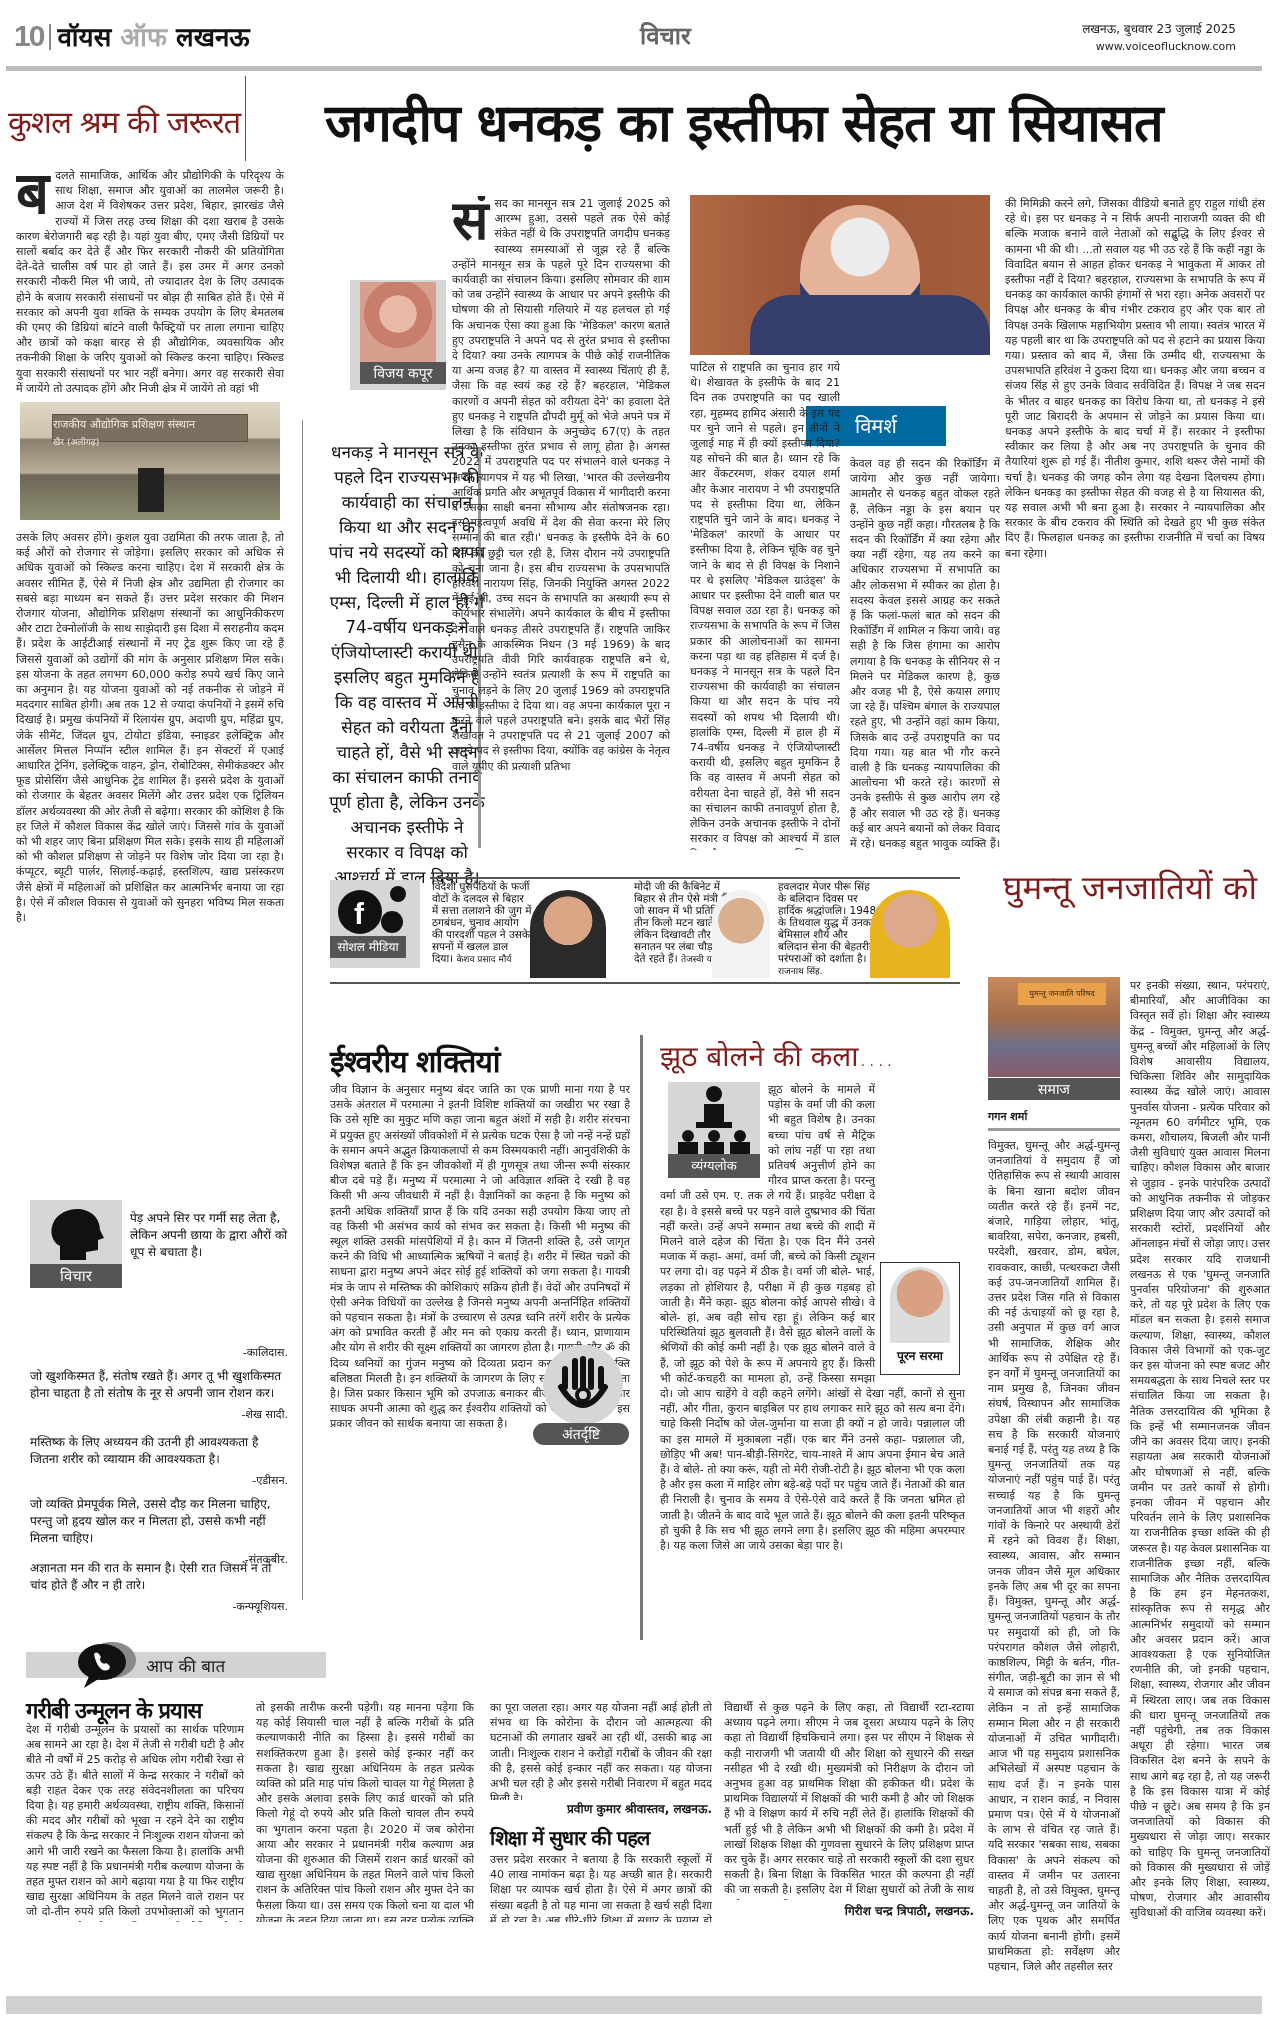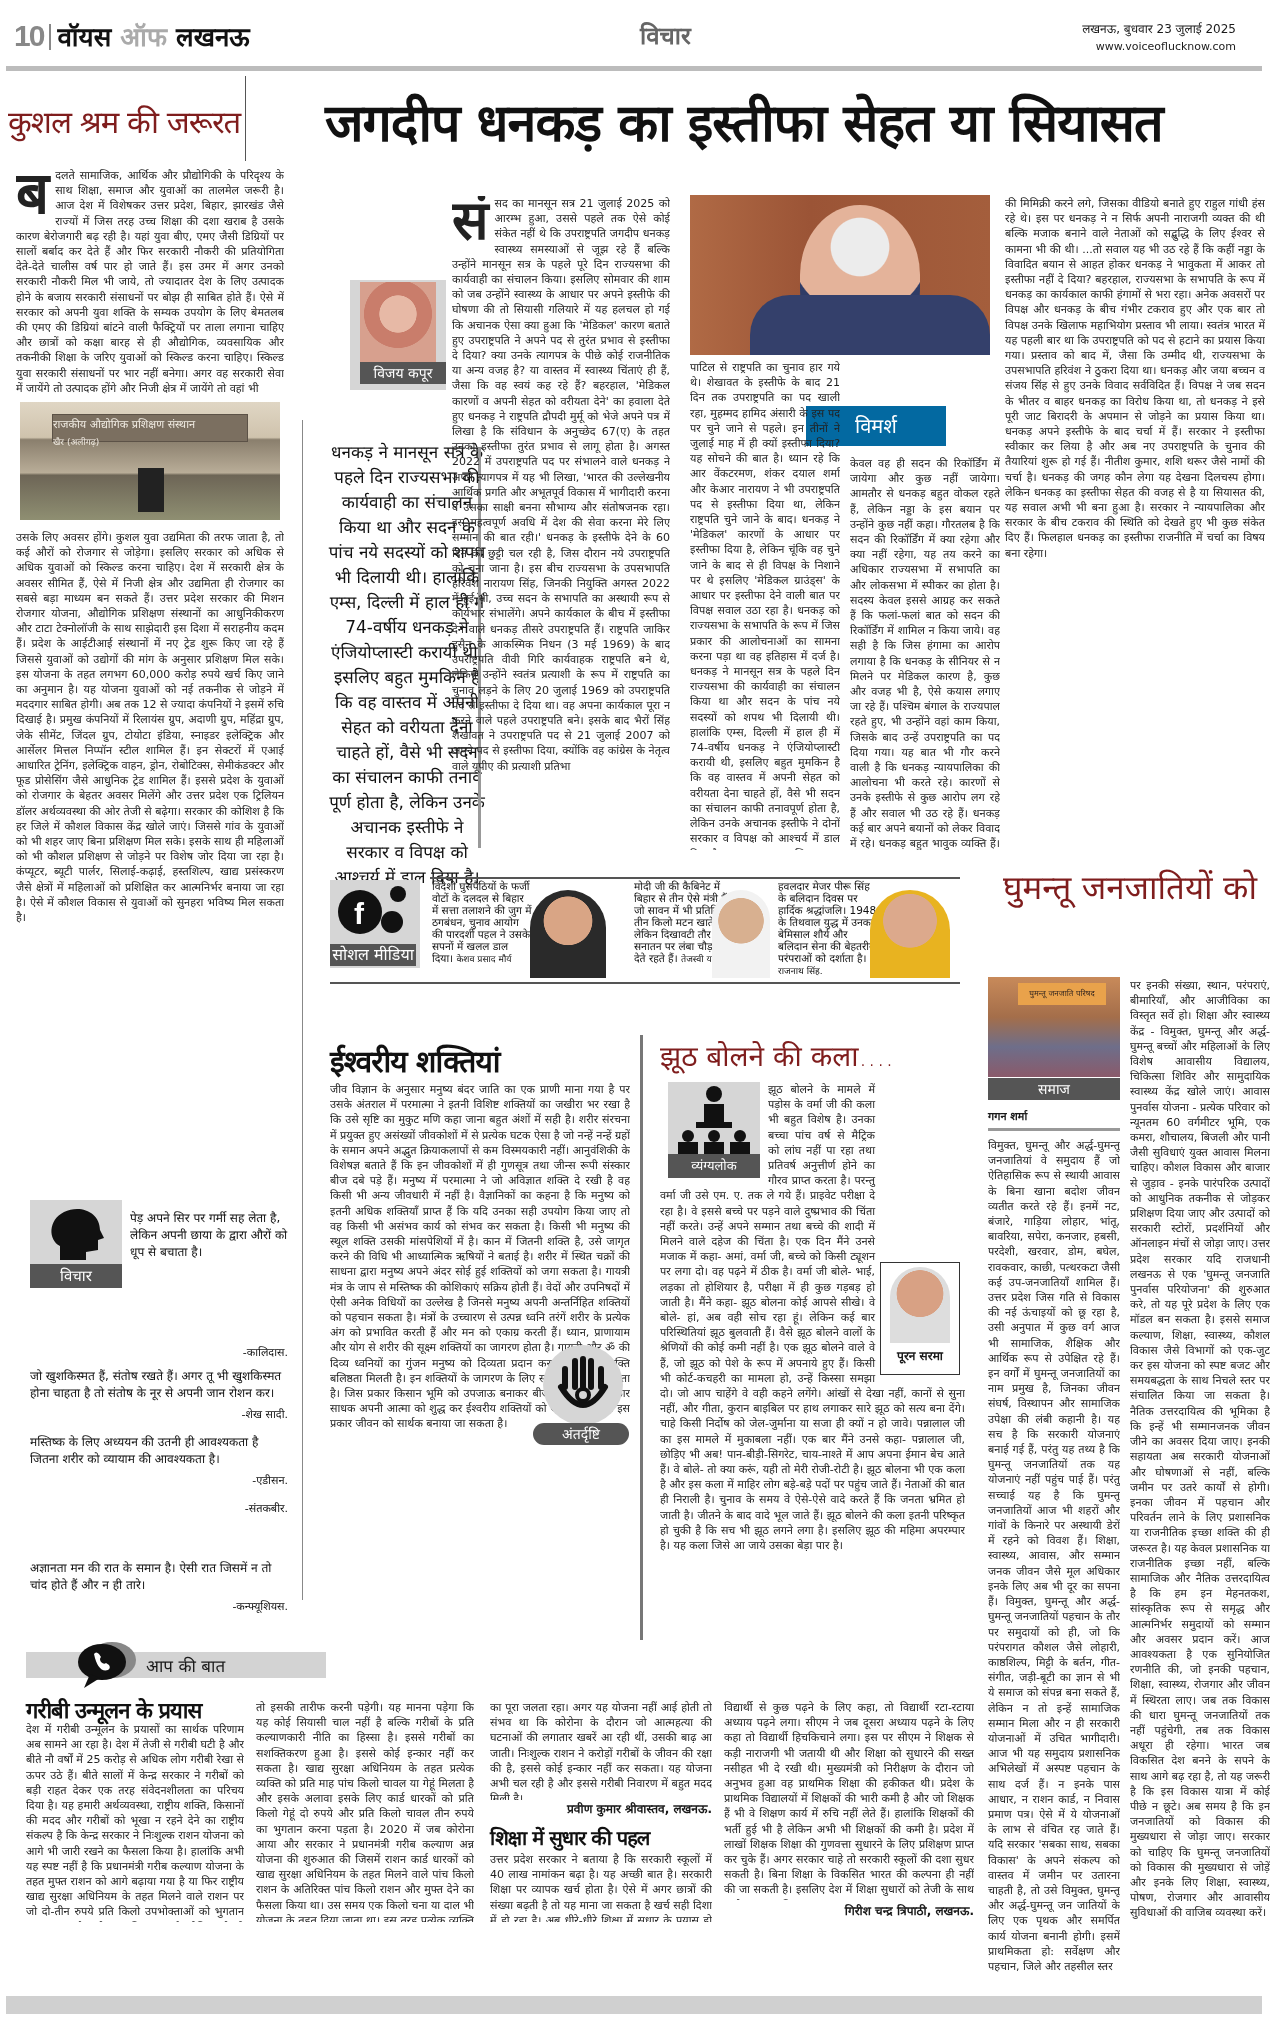--- a/index.html
+++ b/index.html
@@ -66,20 +66,21 @@
 <div class="abs quote attr" style="left:30px;top:1340px;width:258px">-कालिदास.</div>
 <div class="abs quote" style="left:30px;top:1368px;width:258px">
   <div>जो खुशकिस्मत हैं, संतोष रखते हैं। अगर तू भी खुशकिस्मत होना चाहता है तो संतोष के नूर से अपनी जान रोशन कर।</div>
   <div class="attr">-शेख सादी.</div>
 </div>
 <div class="abs quote" style="left:30px;top:1434px;width:258px">
   <div>मस्तिष्क के लिए अध्ययन की उतनी ही आवश्यकता है जितना शरीर को व्यायाम की आवश्यकता है।</div>
   <div class="attr">-एडीसन.</div>
 </div>
 <div class="abs quote" style="left:30px;top:1496px;width:258px">
+  <div>जो व्यक्ति प्रेमपूर्वक मिले, उससे दौड़ कर मिलना चाहिए, परन्तु जो हृदय खोल कर न मिलता हो, उससे कभी नहीं मिलना चाहिए।</div>
   <div class="attr">-संतकबीर.</div>
 </div>
 <div class="abs quote" style="left:30px;top:1560px;width:258px">
   <div>अज्ञानता मन की रात के समान है। ऐसी रात जिसमें न तो चांद होते हैं और न ही तारे।</div>
   <div class="attr">-कन्फ्यूशियस.</div>
 </div>
 
 <div class="abs h-bold" style="left:325px;top:92px;font-size:52px;line-height:62px;white-space:nowrap">जगदीप धनकड़ का इस्तीफा सेहत या सियासत</div>
 
 <div class="abs" style="left:350px;top:280px;width:96px;height:110px;background:#d6d6d6">
@@ -105,21 +106,21 @@
 <div class="abs col" style="left:850px;top:360px;width:150px;height:490px;padding-top:96px">केवल वह ही सदन की रिकॉर्डिंग में जायेगा और कुछ नहीं जायेगा। आमतौर से धनकड़ बहुत वोकल रहते हैं, लेकिन नड्डा के इस बयान पर उन्होंने कुछ नहीं कहा। गौरतलब है कि सदन की रिकॉर्डिंग में क्या रहेगा और क्या नहीं रहेगा, यह तय करने का अधिकार राज्यसभा में सभापति का और लोकसभा में स्पीकर का होता है। सदस्य केवल इससे आग्रह कर सकते हैं कि फलां-फलां बात को सदन की रिकॉर्डिंग में शामिल न किया जाये। वह सही है कि जिस हंगामा का आरोप लगाया है कि धनकड़ के सीनियर से न मिलने पर मेडिकल कारण है, कुछ और वजह भी है, ऐसे कयास लगाए जा रहे हैं। पश्चिम बंगाल के राज्यपाल रहते हुए, भी उन्होंने वहां काम किया, जिसके बाद उन्हें उपराष्ट्रपति का पद दिया गया। यह बात भी गौर करने वाली है कि धनकड़ न्यायपालिका की आलोचना भी करते रहे। कारणों से उनके इस्तीफे से कुछ आरोप लग रहे हैं और सवाल भी उठ रहे हैं। धनकड़ कई बार अपने बयानों को लेकर विवाद में रहे। धनकड़ बहुत भावुक व्यक्ति हैं। हाल ही में जब संसद परिसर में एक विपक्षी सांसद उनकी</div>
 <div class="abs col" style="left:1005px;top:196px;width:260px;height:650px">की मिमिक्री करने लगे, जिसका वीडियो बनाते हुए राहुल गांधी हंस रहे थे। इस पर धनकड़ ने न सिर्फ अपनी नाराजगी व्यक्त की थी बल्कि मजाक बनाने वाले नेताओं को सद्बुद्धि के लिए ईश्वर से कामना भी की थी। ...तो सवाल यह भी उठ रहे हैं कि कहीं नड्डा के विवादित बयान से आहत होकर धनकड़ ने भावुकता में आकर तो इस्तीफा नहीं दे दिया? बहरहाल, राज्यसभा के सभापति के रूप में धनकड़ का कार्यकाल काफी हंगामों से भरा रहा। अनेक अवसरों पर विपक्ष और धनकड़ के बीच गंभीर टकराव हुए और एक बार तो विपक्ष उनके खिलाफ महाभियोग प्रस्ताव भी लाया। स्वतंत्र भारत में यह पहली बार था कि उपराष्ट्रपति को पद से हटाने का प्रयास किया गया। प्रस्ताव को बाद में, जैसा कि उम्मीद थी, राज्यसभा के उपसभापति हरिवंश ने ठुकरा दिया था। धनकड़ और जया बच्चन व संजय सिंह से हुए उनके विवाद सर्वविदित हैं। विपक्ष ने जब सदन के भीतर व बाहर धनकड़ का विरोध किया था, तो धनकड़ ने इसे पूरी जाट बिरादरी के अपमान से जोड़ने का प्रयास किया था। धनकड़ अपने इस्तीफे के बाद चर्चा में हैं। सरकार ने इस्तीफा स्वीकार कर लिया है और अब नए उपराष्ट्रपति के चुनाव की तैयारियां शुरू हो गई हैं। नीतीश कुमार, शशि थरूर जैसे नामों की चर्चा है। धनकड़ की जगह कौन लेगा यह देखना दिलचस्प होगा। लेकिन धनकड़ का इस्तीफा सेहत की वजह से है या सियासत की, यह सवाल अभी भी बना हुआ है। सरकार ने न्यायपालिका और सरकार के बीच टकराव की स्थिति को देखते हुए भी कुछ संकेत दिए हैं। फिलहाल धनकड़ का इस्तीफा राजनीति में चर्चा का विषय बना रहेगा।</div>
 
 <div class="abs" style="left:330px;top:880px;width:90px;height:88px;background:#d6d6d6">
   <svg width="90" height="64" viewBox="0 0 90 64">
     <circle cx="30" cy="32" r="22" fill="#111"></circle>
       <text x="24" y="44" font-size="30" fill="#fff" font-family="Liberation Sans, sans-serif" font-weight="bold">f</text>
     <circle cx="62" cy="42" r="11" fill="#111"></circle>
     <circle cx="68" cy="14" r="8" fill="#111"></circle>
   </svg>
-  <div class="label-box" style="left:0;top:64px;width:86px;height:22px;line-height:22px;font-size:16px">सोशल मीडिया</div>
+  <div class="label-box" style="left:0;top:56px;width:76px;height:22px;line-height:22px;font-size:12px">सोशल मीडिया</div>
 </div>
 <div class="abs" style="left:430px;top:877px;width:530px;height:2px;background:#555"></div>
 <div class="abs sm" style="left:432px;top:880px;width:100px"><span>विदेशी घुसपैठियों के फर्जी वोटों के दलदल से बिहार में सत्ता तलाशने की जुग में ठगबंधन, चुनाव आयोग की पारदर्शी पहल ने उसके सपनों में खलल डाल दिया।</span> <span style="font-size:9px">केशव प्रसाद मौर्य</span></div>
 <div class="abs" style="left:530px;top:890px;width:76px;height:88px;border-radius:40px 40px 0 0;background:radial-gradient(circle at 50% 35%,#d9a585 0 35%,#2a2a2a 36%)"></div>
 <div class="abs sm" style="left:634px;top:880px;width:100px"><span>मोदी जी की कैबिनेट में बिहार से तीन ऐसे मंत्री हैं जो सावन में भी प्रतिदिन तीन किलो मटन खाते हैं, लेकिन दिखावटी तौर सनातन पर लंबा चौड़ा ज्ञान देते रहते हैं।</span> <span style="font-size:9px">तेजस्वी यादव.</span></div>
 <div class="abs" style="left:712px;top:890px;width:58px;height:88px;border-radius:30px 30px 0 0;background:radial-gradient(circle at 50% 35%,#d8b090 0 35%,#f2f2f2 36%)"></div>
 <div class="abs sm" style="left:778px;top:880px;width:100px"><span>हवलदार मेजर पीरू सिंह के बलिदान दिवस पर हार्दिक श्रद्धांजलि। 1948 के तिथवाल युद्ध में उनका बेमिसाल शौर्य और बलिदान सेना की बेहतरीन परंपराओं को दर्शाता है।</span> <span style="font-size:9px">राजनाथ सिंह.</span></div>
 <div class="abs" style="left:870px;top:890px;width:80px;height:88px;border-radius:40px 40px 0 0;background:radial-gradient(circle at 50% 35%,#dca98c 0 38%,#e8b320 39%)"></div>
 <div class="abs" style="left:330px;top:982px;width:630px;height:2px;background:#555"></div>
 

